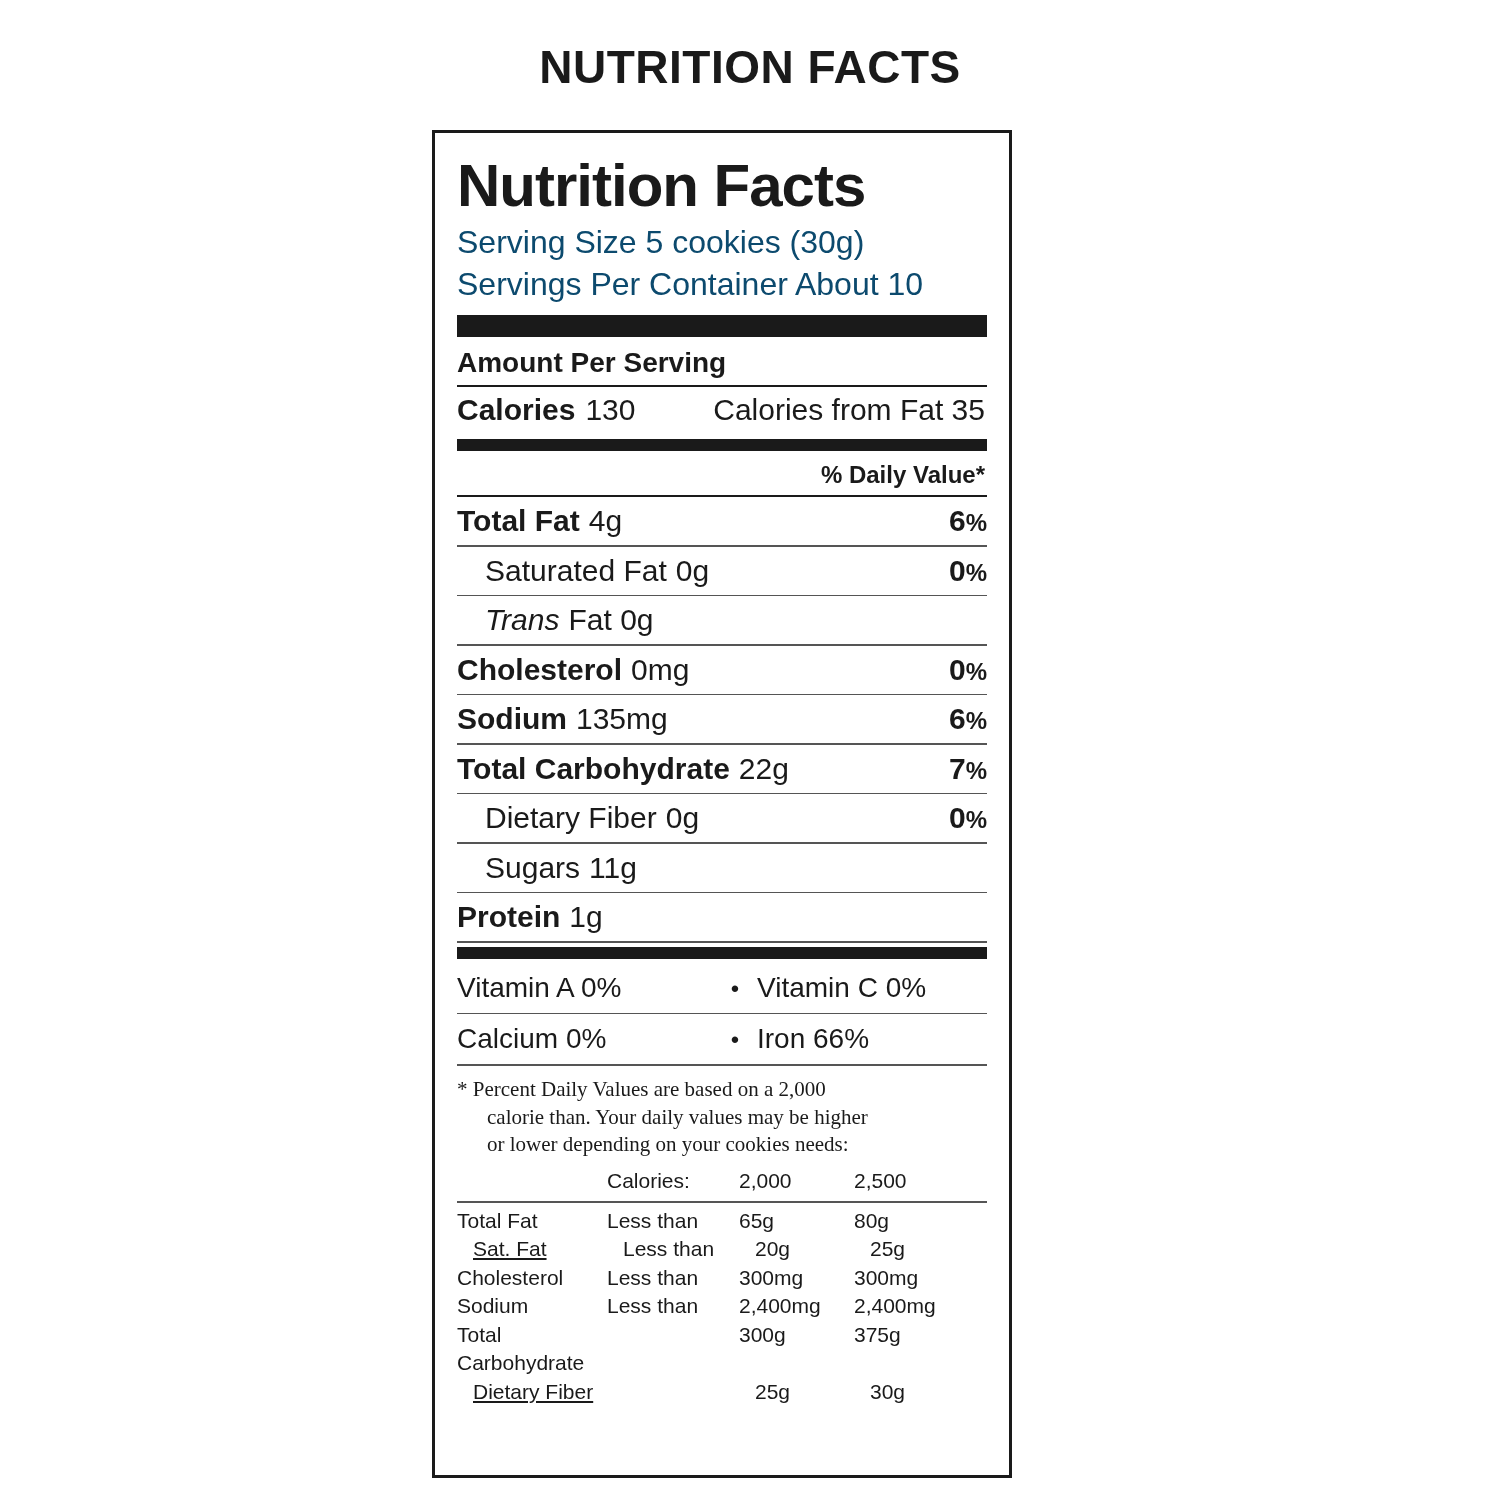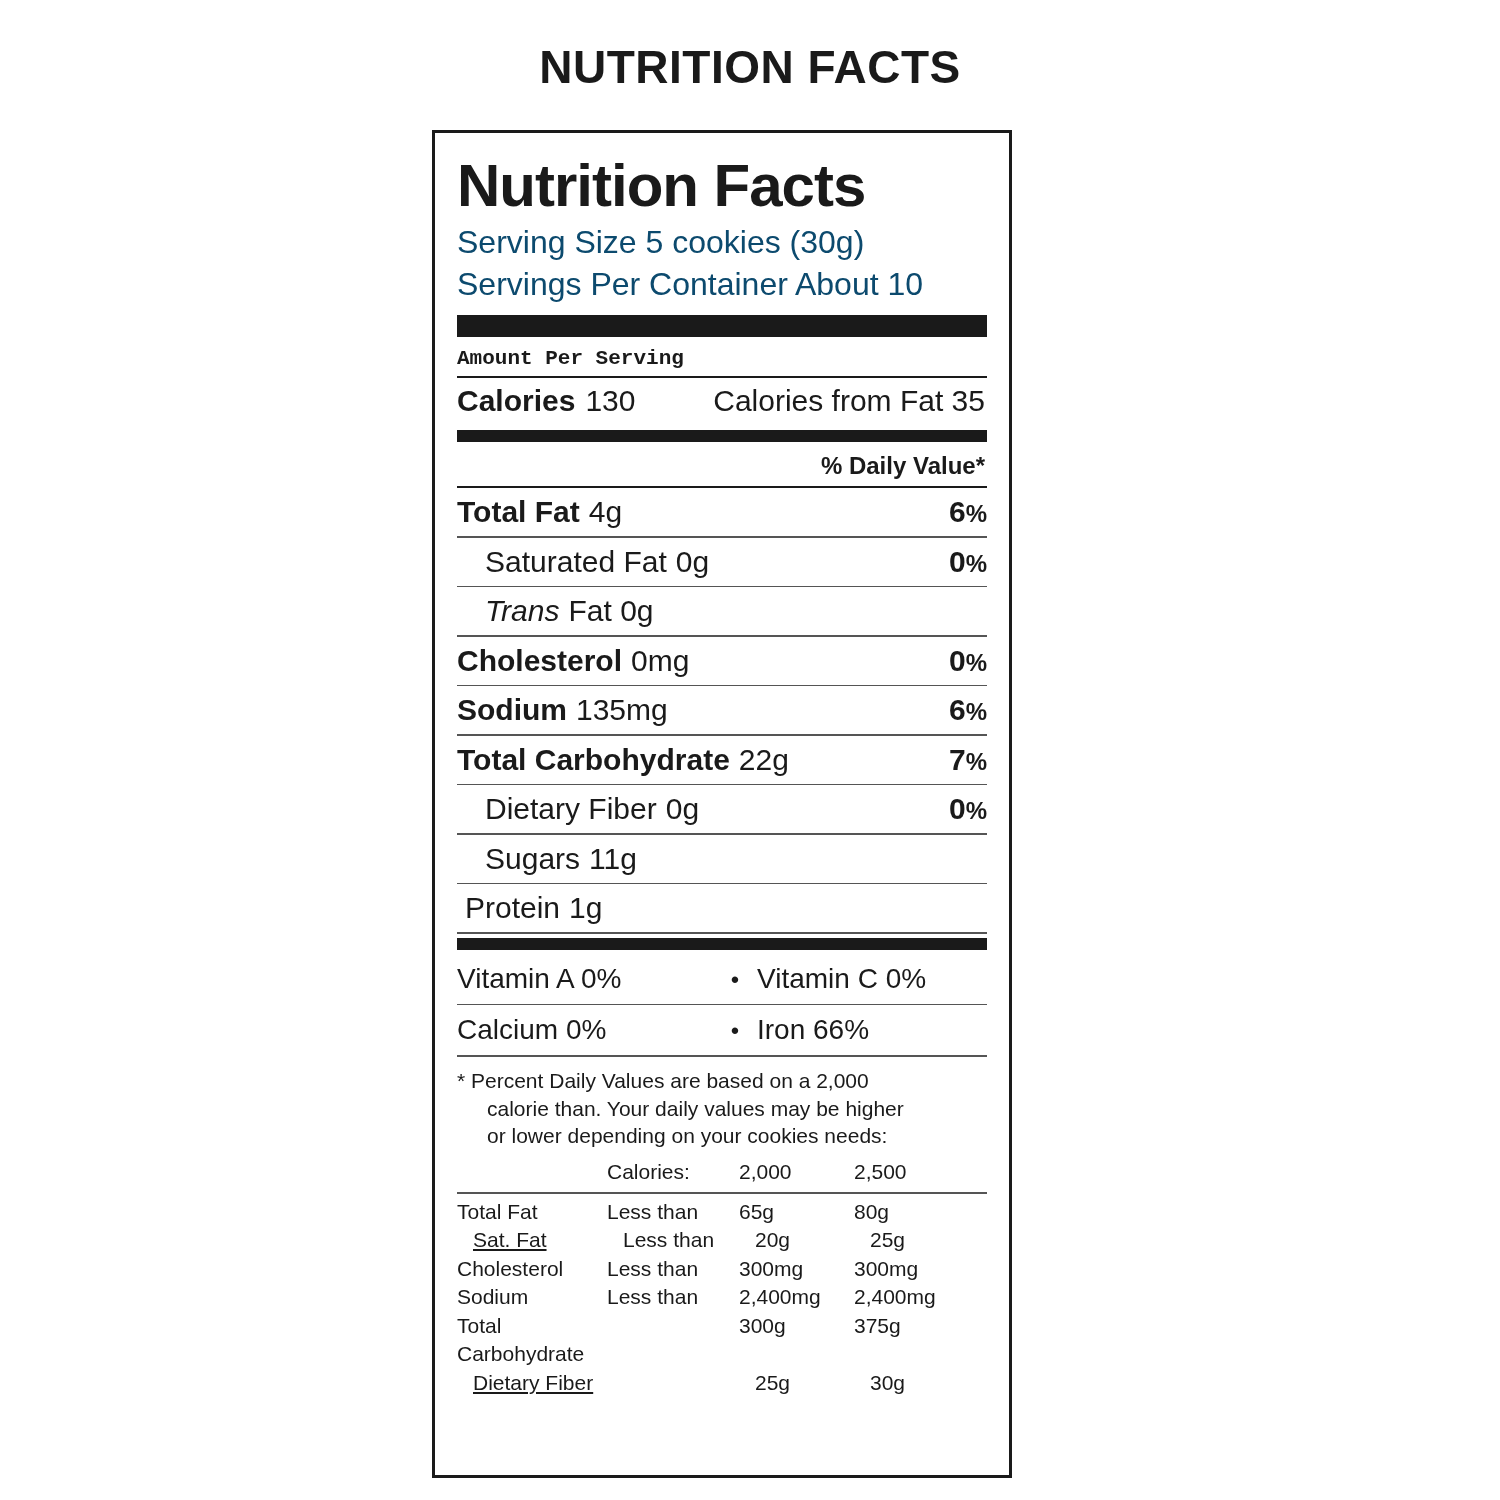--- a/index.html
+++ b/index.html
@@ -68,24 +68,23 @@
     height: 2px;
     background: #1a1a1a;
     margin: 0;
   }
   .rule-thin {
     height: 1.5px;
     background: #555;
   }
 
   .amount-per {
-    font-size: 21px;
+    font-size: 28px;
     font-weight: bold;
     padding: 4px 0 6px 0;
-    font-family: Liberation Mono, monospace;
   }
 
   .cal-row {
     display: flex;
     align-items: baseline;
     padding: 6px 0 8px 0;
     font-size: 30px;
     text-align: center;
   }
   .cal-row .lead {
@@ -145,20 +144,21 @@
 
   .footnote {
     font-size: 21px;
     line-height: 1.32;
     padding: 10px 0 4px 0;
   }
   .footnote .hang {
     display: block;
     padding-left: 18px;
     text-indent: -18px;
+    font-family: Liberation Serif, serif;
   }
 
   .cal-header {
     display: flex;
     font-size: 21px;
     padding: 6px 0 8px 0;
   }
   .cal-header .cc1 { width: 150px; }
   .cal-header .cc2 { width: 132px; }
   .cal-header .cc3 { width: 115px; }
@@ -247,21 +247,21 @@
         <span class="amt">0g</span>
         <span class="pct"><span>0</span><span class="sym">%</span></span>
       </div>
       <div class="rule-thin"></div>
       <div class="nut-row indent-1">
         <span class="label">Sugars</span>
         <span class="amt">11g</span>
       </div>
       <div class="rule-thin"></div>
       <div class="nut-row">
-        <span class="label" style="font-weight: normal; margin-left: 8px;">Protein</span>
+        <span class="label" style="font-weight: bold;">Protein</span>
         <span class="amt">1g</span>
       </div>
       <div class="rule-thin"></div>
     </div>
 
   <div class="bar-mid"></div>
 
   <div id="vitamin-rows">
       <div class="vit-row">
         <span class="c1">Vitamin A 0%</span>

